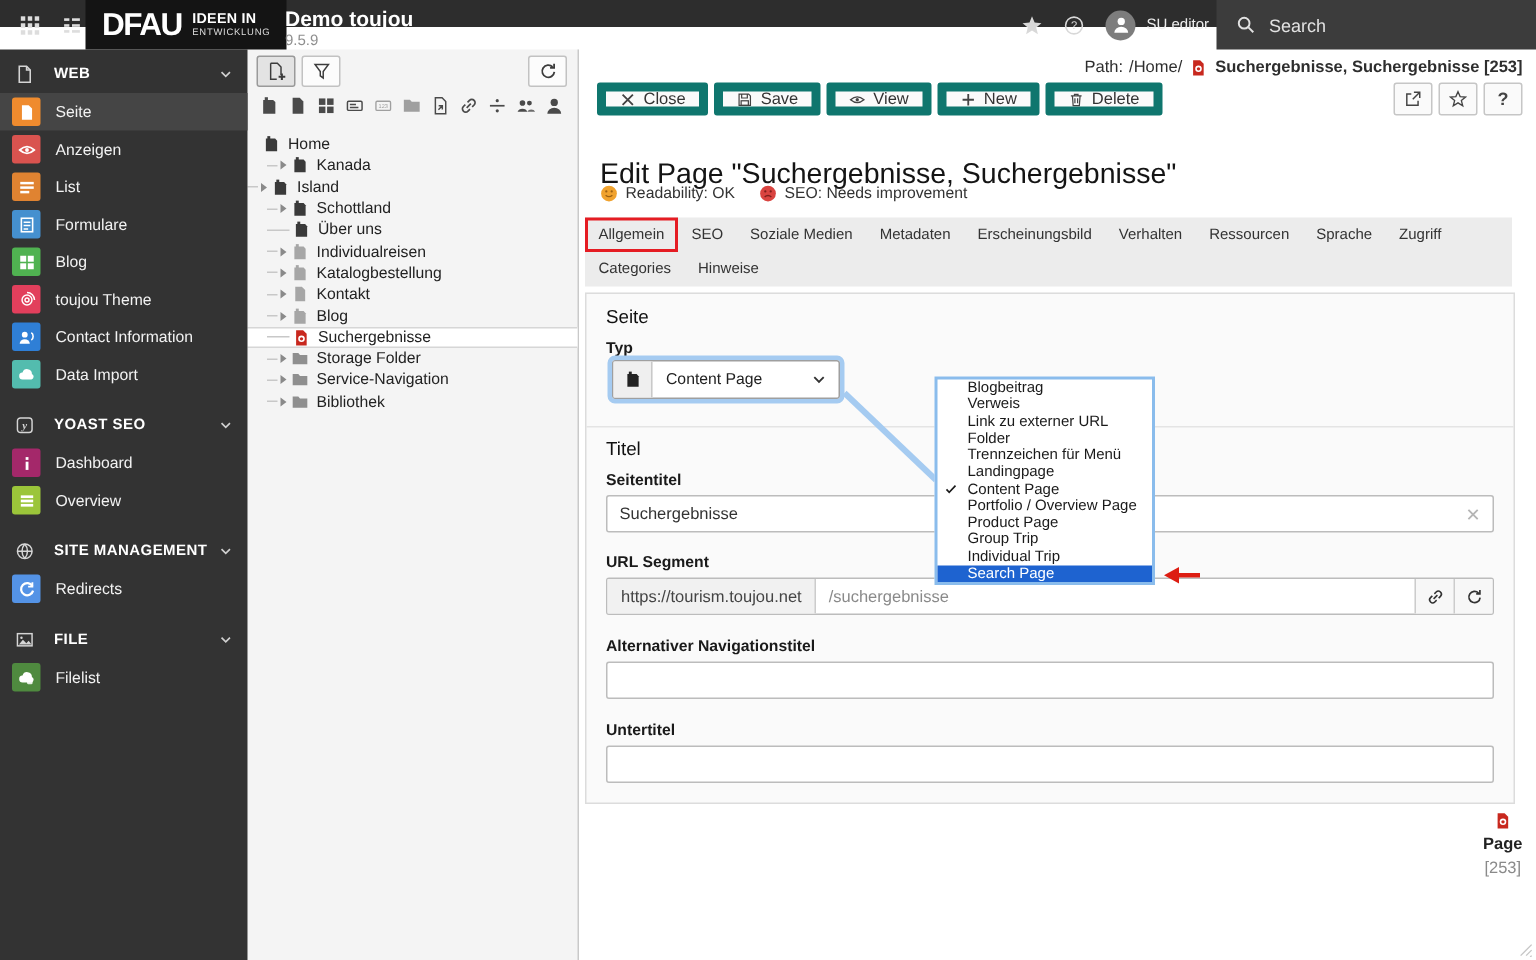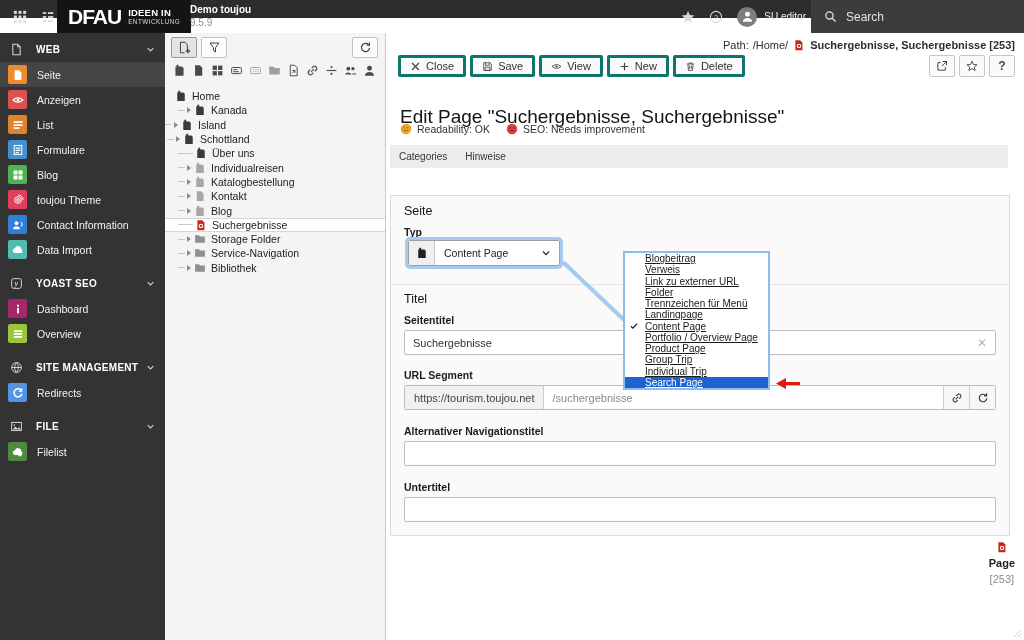--- a/index.html
+++ b/index.html
@@ -11,21 +11,21 @@
   
   .topbar{position:absolute;left:0;top:0;width:1024px;height:18px;background:#2d2d2d;z-index:10;}
   .tb-btn{position:absolute;top:0;height:33px;width:28px;display:flex;align-items:center;justify-content:center;color:#ddd;cursor:pointer;}
   .tb-btn .icn{width:14px;height:14px;}
   .logo{position:absolute;left:57px;top:0;height:33px;background:#141414;display:flex;align-items:center;gap:7px;padding:0 11px;color:#fff;cursor:pointer;}
   .logo-main{font-size:21px;font-weight:bold;letter-spacing:-1px;line-height:1;}
   .logo-sub{display:flex;flex-direction:column;line-height:1;}
   .logo-sub1{font-size:9.5px;font-weight:bold;letter-spacing:.2px;}
   .logo-sub2{font-size:6.3px;letter-spacing:.5px;margin-top:1px;color:#ddd;}
   .siteinfo{position:absolute;left:190px;top:4px;line-height:1.25;}
-  .site-name{color:#fff;font-size:10px;font-weight:bold;}
+  .site-name{color:#fff;font-size:14px;font-weight:bold;}
   .site-ver{color:#8f8f8f;font-size:10px;}
   .tb-right{position:absolute;right:218px;top:0;height:33px;display:flex;align-items:center;gap:14px;color:#d8d8d8;}
   .tb-right .icn{width:14px;height:14px;cursor:pointer;}
   .tb-user{display:flex;align-items:center;gap:7px;cursor:pointer;}
   .avatar{width:20px;height:20px;border-radius:50%;background:#7d7d7d;display:flex;align-items:center;justify-content:center;overflow:hidden;color:#fff;}
   .avatar .icn{width:13px;height:13px;}
   .tb-user-label{color:#eee;font-size:10px;}
   .searchbar{position:absolute;left:811px;top:0;width:213px;height:33px;background:#3c3c3c;display:flex;align-items:center;gap:9px;padding-left:13px;box-sizing:border-box;color:#e2e2e2;font-size:12px;cursor:pointer;}
   .searchbar .icn{width:13px;height:13px;}
 
@@ -59,21 +59,21 @@
   .exp{width:0;height:0;border-left:4px solid #8a8a8a;border-top:3.5px solid transparent;border-bottom:3.5px solid transparent;margin-right:3px;flex:none;cursor:pointer;}
   .tree-icn{width:12px;height:12px;margin-right:5px;flex:none;}
   .tree-label{white-space:nowrap;}
 
   
   .main{position:absolute;left:386px;top:33px;width:638px;height:607px;background:#fff;}
   .path{position:absolute;top:6px;right:9px;font-size:11px;color:#2e2e2e;display:flex;align-items:center;gap:4px;white-space:nowrap;}
   .path .icn{width:12px;height:12px;margin:0 1px;}
   .path b{font-weight:bold;}
   .btnrow{position:absolute;top:22px;left:12px;display:flex;gap:4px;}
-  .btn{height:22px;border:3px solid #0f766e;border-radius:2px;background:#fafafa;display:flex;align-items:center;gap:5px;padding:0 9px;font-size:11px;color:#333;cursor:pointer;box-sizing:border-box;}
+  .btn{height:22px;border:6px solid #0f766e;border-radius:2px;background:#fafafa;display:flex;align-items:center;gap:5px;padding:0 9px;font-size:11px;color:#333;cursor:pointer;box-sizing:border-box;}
   .btn .icn{width:11px;height:11px;color:#444;}
   .corner-btns{position:absolute;top:22px;right:9px;display:flex;gap:4px;}
   .icon-btn{width:26px;height:22px;border:1px solid #c6c6c6;border-radius:2px;background:#fafafa;display:flex;align-items:center;justify-content:center;color:#444;cursor:pointer;box-sizing:border-box;font-size:12px;font-weight:bold;}
   .icon-btn .icn{width:12px;height:12px;}
   .page-title{position:absolute;top:60px;left:14px;font-size:19px;font-weight:500;color:#141414;}
   .badges{position:absolute;top:90px;left:14px;display:flex;gap:16px;align-items:center;font-size:10.5px;color:#333;}
   .badge{display:flex;align-items:center;gap:5px;}
   .badge .icn{width:12px;height:12px;}
   .tabbar{position:absolute;top:112px;left:4px;width:618px;background:#ececec;}
   .tabrow{display:flex;flex-wrap:nowrap;}
@@ -96,21 +96,21 @@
   .url-input{color:#8a8a8a !important;}
   .url-btn{width:26px;height:100%;border:0;border-left:1px solid #ccc;background:#f7f7f7;display:flex;align-items:center;justify-content:center;color:#333;cursor:pointer;padding:0;}
   .url-btn .icn{width:12px;height:12px;}
   .footer-page{position:absolute;top:508px;right:9px;display:flex;align-items:center;gap:4px;font-size:11px;color:#222;flex-direction:column;}
   .footer-page .icn{width:12px;height:12px;}
   .footer-page b{font-weight:bold;}
   .footer-id{color:#8a8a8a;}
 
   
   .dd-panel{position:absolute;left:623px;top:251px;width:147px;background:#fff;border:2px solid #8abcec;z-index:50;box-sizing:border-box;}
-  .dd-row{height:11.25px;display:flex;align-items:center;font-size:10px;color:#1a1a1a;padding-left:20px;position:relative;white-space:nowrap;cursor:pointer;text-decoration:underline;}
+  .dd-row{height:11.25px;display:flex;align-items:center;font-size:10px;color:#1a1a1a;padding-left:20px;position:relative;white-space:nowrap;cursor:pointer;}
   .dd-row.hl{background:#1e63d0;color:#fff;}
   .dd-check{position:absolute;left:5px;width:8px;height:8px;color:#1a1a1a;}
   .overlay{position:absolute;left:0;top:0;width:1024px;height:640px;pointer-events:none;z-index:45;}
   .red-arrow{position:absolute;left:775px;top:377px;width:26px;height:13px;z-index:60;pointer-events:none;}
   .resize-handle{position:absolute;right:2px;bottom:2px;width:11px;height:11px;opacity:.55;}
 </style>
 </head>
 <body>
 
 <div class="topbar">
@@ -483,21 +483,21 @@
         <span class="conn"></span>
         <span class="exp"></span>
         <span class="icn tree-icn" style="color:#3a3a3a">
           <svg viewBox="0 0 16 16" fill="currentColor">
             <path d="M3 3.2h8.2l1.8 1.8v9.5H3z"></path>
             <rect x="4.3" y="1" width="2.6" height="3.2"></rect>
           </svg>
         </span>
         <span class="tree-label">Island</span>
       </div>
-      <div class="tree-row" style="padding-left:2px">
+      <div class="tree-row" style="padding-left:13px">
         <span class="conn"></span>
         <span class="exp"></span>
         <span class="icn tree-icn" style="color:#3a3a3a">
           <svg viewBox="0 0 16 16" fill="currentColor">
             <path d="M3 3.2h8.2l1.8 1.8v9.5H3z"></path>
             <rect x="4.3" y="1" width="2.6" height="3.2"></rect>
           </svg>
         </span>
         <span class="tree-label">Schottland</span>
       </div>
@@ -693,20 +693,31 @@
             <circle cx="8" cy="8" r="7" fill="#d9433f"></circle>
             <circle cx="5.6" cy="6.2" r="1" fill="#7e1f1c"></circle>
             <circle cx="10.4" cy="6.2" r="1" fill="#7e1f1c"></circle>
             <path d="M5 11q3-2.4 6 0" stroke="#7e1f1c" stroke-width="1.2" fill="none"></path>
           </svg>
         </span>
       <span>SEO: Needs improvement</span>
     </span>
   </div>
   <div class="tabbar">
+    <div class="tabrow" id="tabs-r1">
+        <span class="tab annotated">Allgemein</span>
+        <span class="tab">SEO</span>
+        <span class="tab">Soziale Medien</span>
+        <span class="tab">Metadaten</span>
+        <span class="tab">Erscheinungsbild</span>
+        <span class="tab">Verhalten</span>
+        <span class="tab">Ressourcen</span>
+        <span class="tab">Sprache</span>
+        <span class="tab">Zugriff</span>
+      </div>
     <div class="tabrow" id="tabs-r2">
         <span class="tab">Categories</span>
         <span class="tab">Hinweise</span>
       </div>
   </div>
 
   <div class="card">
     <div class="sec" style="top:8px">Seite</div>
     <div class="lbl" style="top:30px">Typ</div>
     <div class="select-wrap">

